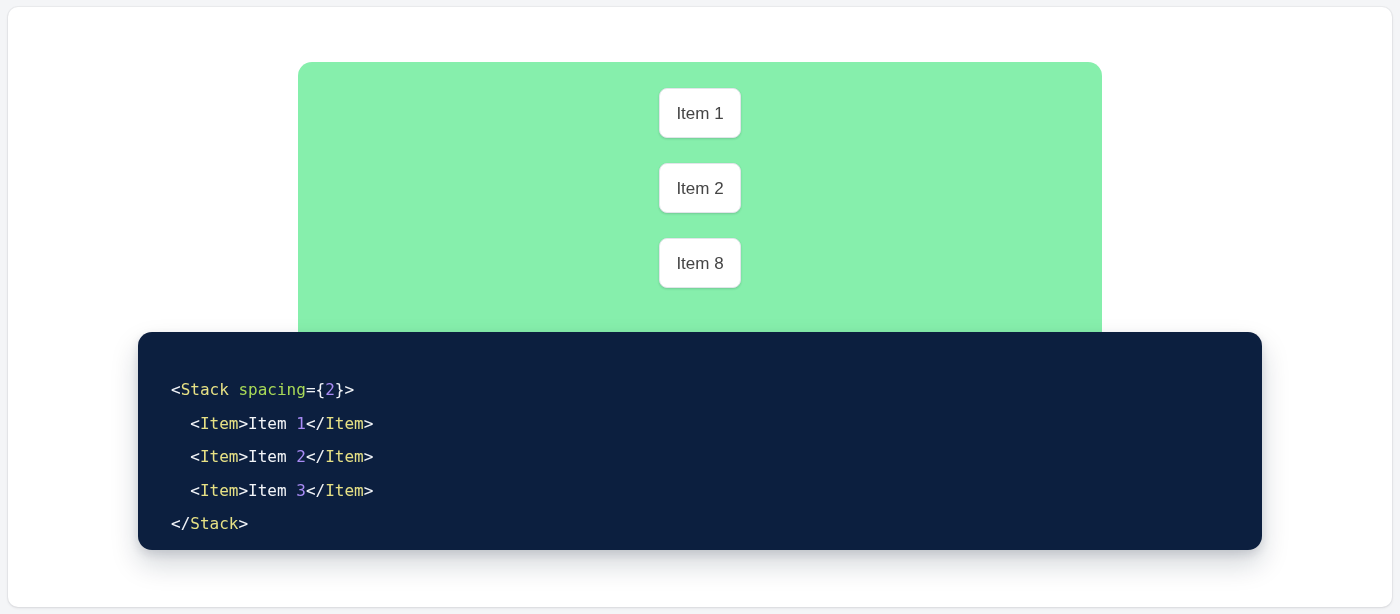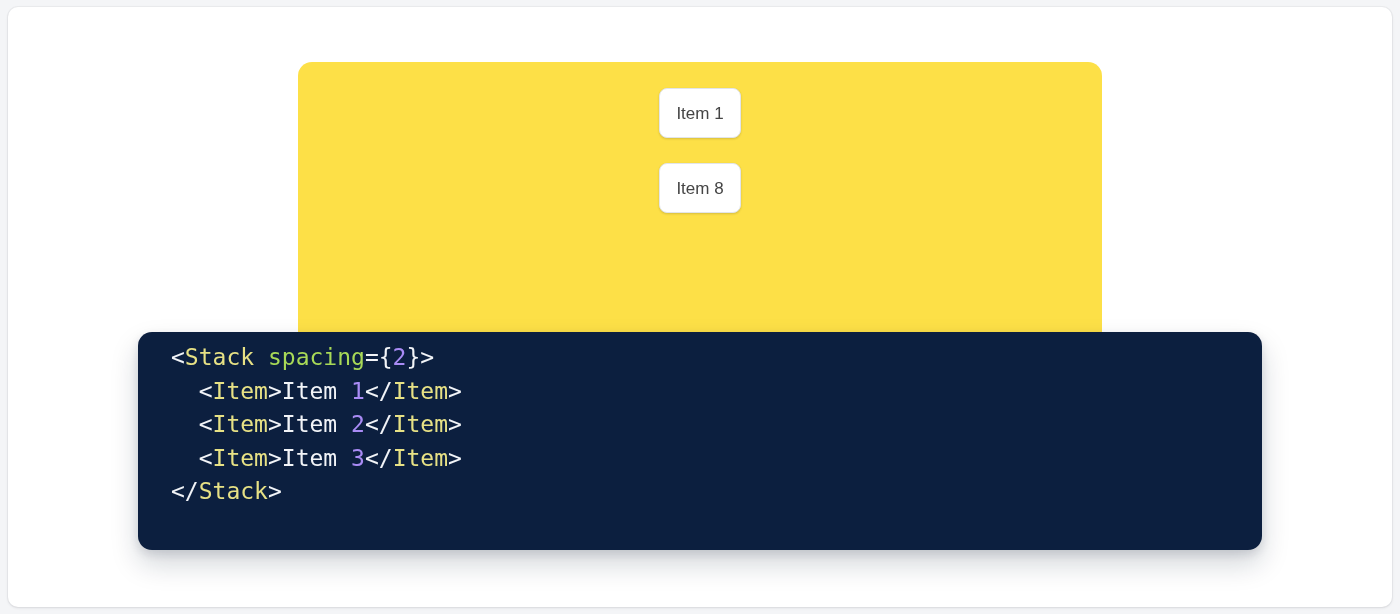--- a/index.html
+++ b/index.html
@@ -25,21 +25,21 @@
     overflow: hidden;
   }
 
   
   #preview-panel {
     position: absolute;
     left: 290px;      
     top: 55px;        
     width: 804px;
     height: 330px;
-    background: #fde047;
+    background: #86efac;
     border-radius: 14px;
   }
 
   #stack-container {
     position: absolute;
     left: 0;
     top: 0;
     width: 100%;
     padding-top: 26px;
     display: flex;
@@ -73,23 +73,23 @@
     height: 218px;
     background: #0c1f3f;
     border-radius: 14px;
     box-shadow: 0 14px 28px rgba(13,25,48,0.18), 0 4px 10px rgba(13,25,48,0.12);
     overflow: hidden;
   }
 
   #code-block {
     position: absolute;
     left: 33px;
-    top: 9px;
+    top: 41px;
     font-family: "DejaVu Sans Mono", "Liberation Mono", monospace;
-    font-size: 23px;
+    font-size: 16px;
     line-height: 33.6px;
     letter-spacing: 0px;
     white-space: pre;
     color: #f2f4f8;
   }
 
   .code-line { display: block; height: 33.6px; }
 
   
   .tok-punct { color: #f2f4f8; }
@@ -102,20 +102,23 @@
 <body>
 
 <div id="app-root">
 
   <div id="preview-panel">
     <div id="stack-container">
         <div class="stack-item">
           <span>Item 1</span>
         </div>
         <div class="stack-item">
+          <span>Item 2</span>
+        </div>
+        <div class="stack-item">
           <span>Item 8</span>
         </div>
       </div>
   </div>
 
   <div id="code-card">
     <div id="code-block"><span class="code-line"><span class="tok-punct">&lt;</span><span class="tok-tag">Stack</span><span class="tok-punct"> </span><span class="tok-attr">spacing</span><span class="tok-punct">={</span><span class="tok-num">2</span><span class="tok-punct">}&gt;</span></span><span class="code-line"><span class="tok-punct">  </span><span class="tok-punct">&lt;</span><span class="tok-tag">Item</span><span class="tok-punct">&gt;</span><span class="tok-text">Item </span><span class="tok-num">1</span><span class="tok-punct">&lt;/</span><span class="tok-tag">Item</span><span class="tok-punct">&gt;</span></span><span class="code-line"><span class="tok-punct">  </span><span class="tok-punct">&lt;</span><span class="tok-tag">Item</span><span class="tok-punct">&gt;</span><span class="tok-text">Item </span><span class="tok-num">2</span><span class="tok-punct">&lt;/</span><span class="tok-tag">Item</span><span class="tok-punct">&gt;</span></span><span class="code-line"><span class="tok-punct">  </span><span class="tok-punct">&lt;</span><span class="tok-tag">Item</span><span class="tok-punct">&gt;</span><span class="tok-text">Item </span><span class="tok-num">3</span><span class="tok-punct">&lt;/</span><span class="tok-tag">Item</span><span class="tok-punct">&gt;</span></span><span class="code-line"><span class="tok-punct">&lt;/</span><span class="tok-tag">Stack</span><span class="tok-punct">&gt;</span></span></div>
   </div>
 
 </div>

